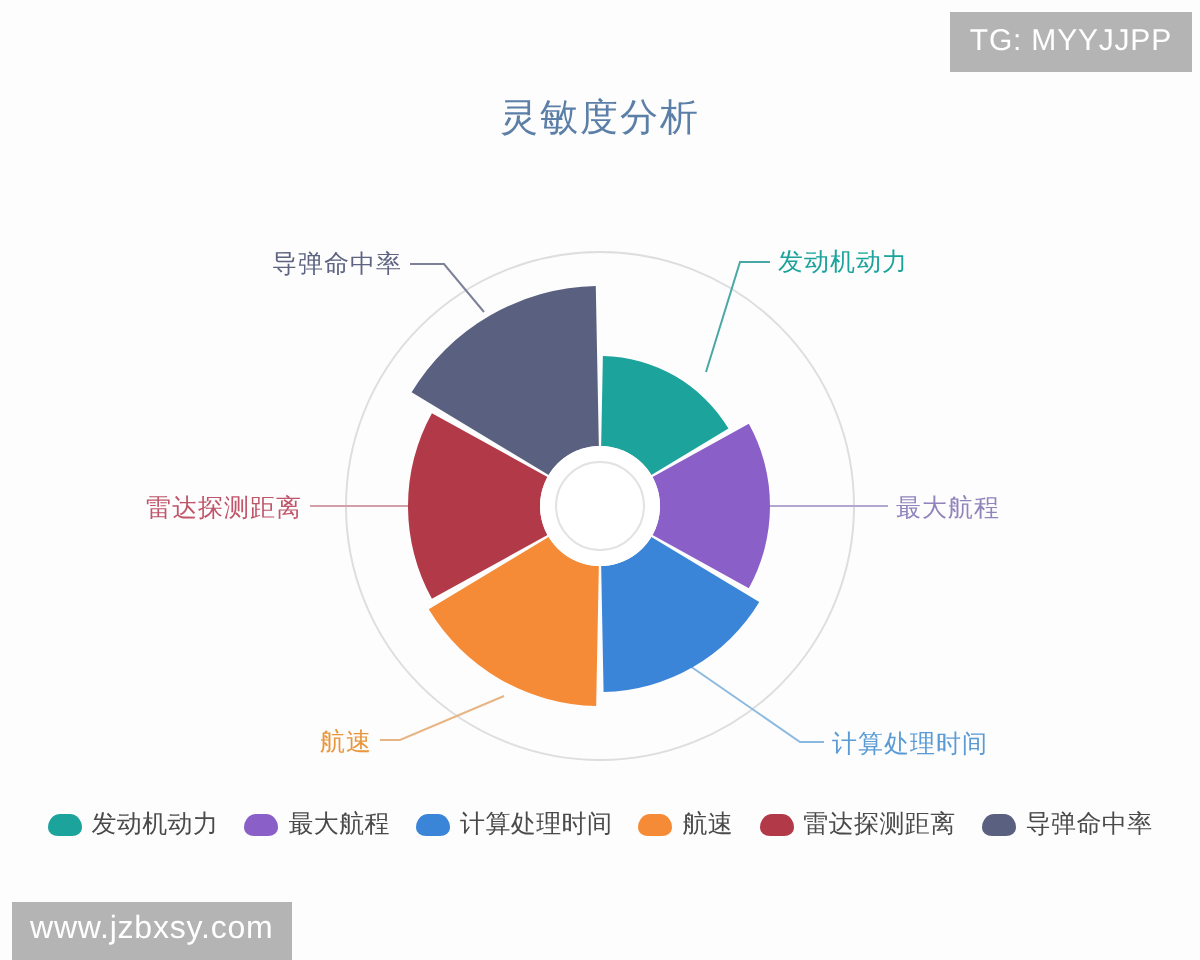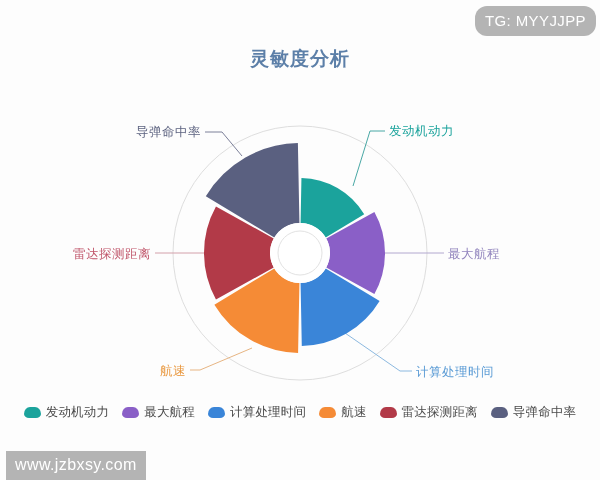--- a/index.html
+++ b/index.html
@@ -30,41 +30,39 @@
     font-family: "Liberation Sans", sans-serif;
     letter-spacing: 0.4px;
     white-space: nowrap;
     line-height: 1;
   }
   #wm-top {
     top: 6px;
     right: 4px;
     font-size: 15px;
     padding: 7px 10px 8px 10px;
-    border-radius: 12px;
   }
   #wm-bottom {
     left: 6px;
     bottom: 0;
     font-size: 16px;
     padding: 6px 9px 7px 9px;
   }
 
   
   #chart-title {
     position: absolute;
     left: 0;
     top: 46px;
     width: 600px;
     text-align: center;
     font-size: 19px;
     color: #5c7fa8;
     letter-spacing: 1px;
     font-family: "Liberation Sans", sans-serif;
-    font-weight: bold;
   }
 
   
   #rose-svg {
     position: absolute;
     left: 0;
     top: 0;
     width: 600px;
     height: 480px;
   }

